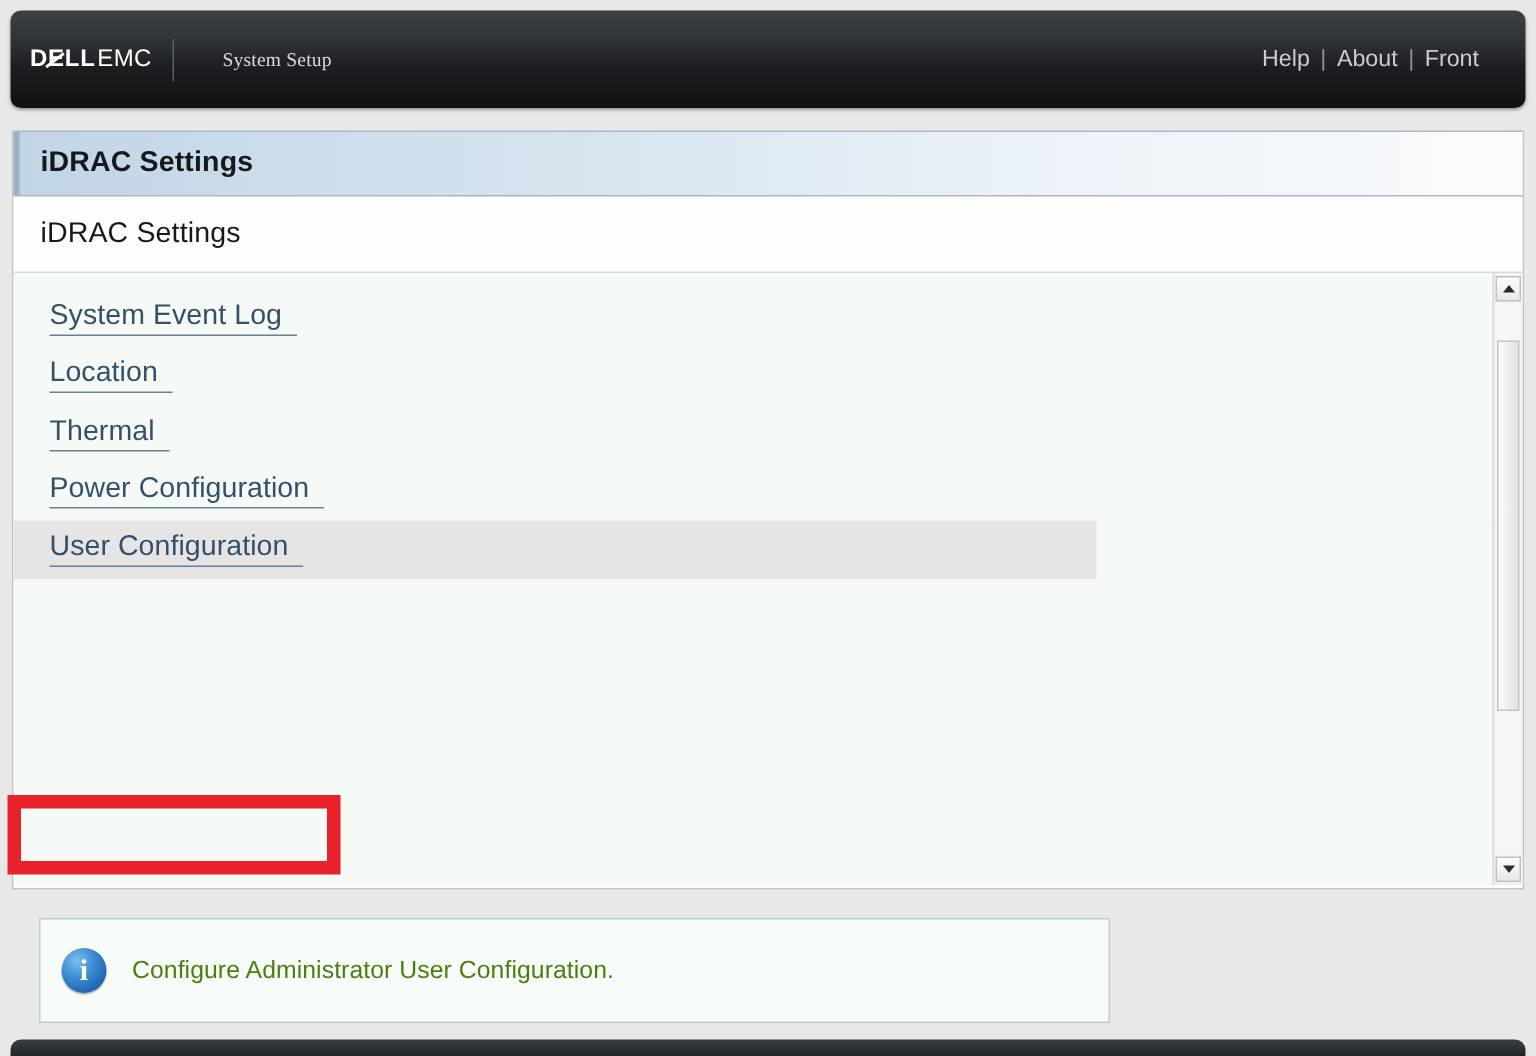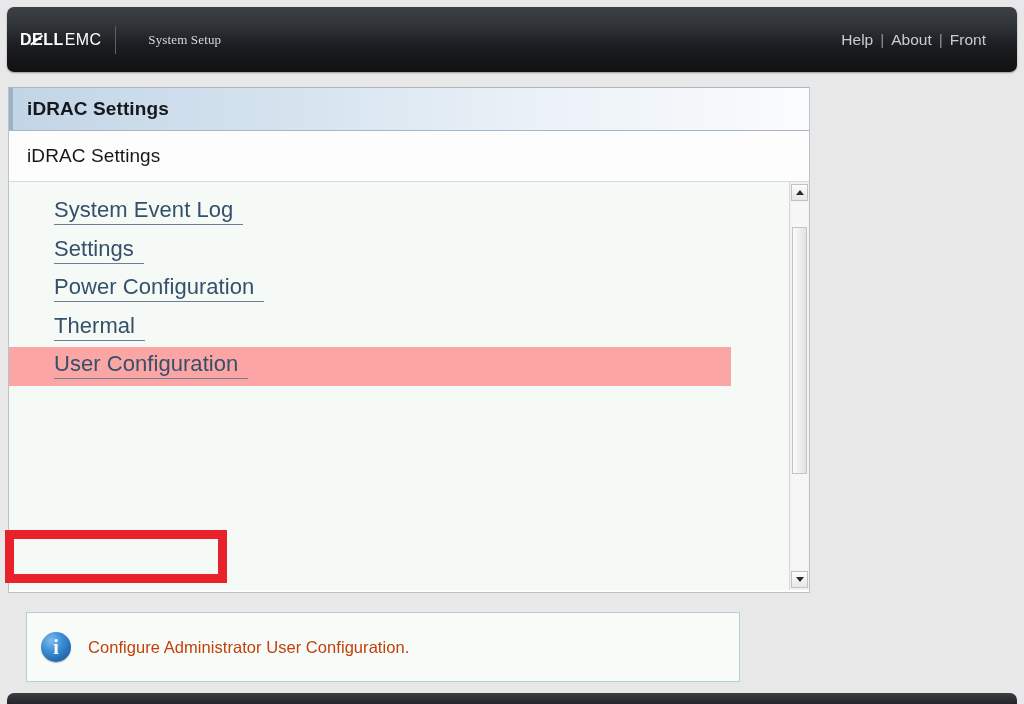--- a/index.html
+++ b/index.html
@@ -92,21 +92,21 @@
   }
   #nav-links .nav-sep {
     color: #8b9096;
   }
 
   
   #content-panel {
     position: absolute;
     left: 8px;
     top: 87px;
-    width: 802px;
+    width: 1008px;
     height: 506px;
     background: #ffffff;
     border: 1px solid #b9c3cc;
     border-top: none;
     box-sizing: border-box;
   }
   #panel-titlebar {
     height: 44px;
     background: linear-gradient(to right, #c2d5e6 0%, #d5e3ef 35%, #eaf1f7 65%, #fbfcfd 100%);
     border-top: 1px solid #a8b6c3;
@@ -166,32 +166,32 @@
     top: 11px;
     right: 0;
   }
   .menu-row {
     height: 38.5px;
     display: flex;
     align-items: center;
     position: relative;
   }
   .menu-row.highlighted {
-    background: #fca5a5;
+    background: #e5e5e5;
   }
   .menu-row.highlighted::after {
     content: "";
     position: absolute;
     left: 722px;
     top: 0; bottom: 0; right: 0;
     background: #f5faf6;
   }
   .menu-link {
-    margin-left: 45px;
-    font-size: 22px;
+    margin-left: 24px;
+    font-size: 19px;
     color: #34506b;
     letter-spacing: 0.05px;
     text-decoration: none;
     border-bottom: 1px solid #6d7f92;
     padding-bottom: 3px;
     padding-right: 10px;
     display: inline-block;
     line-height: 1;
     position: relative;
     z-index: 2;
@@ -272,21 +272,21 @@
     color: #ffffff;
     font-family: "Liberation Serif", serif;
     font-size: 20px;
     font-weight: bold;
     line-height: 1;
     flex: 0 0 auto;
   }
   #info-text {
     margin-left: 17px;
     font-size: 16.5px;
-    color: #c2410c;
+    color: #4d7c0f;
     letter-spacing: 0.05px;
   }
 
   
   #footer-bar {
     position: absolute;
     left: 7px;
     top: 693px;
     width: 1010px;
     height: 18px;
@@ -338,27 +338,27 @@
     <div id="panel-subtitle">iDRAC Settings</div>
   </div>
 
   <div id="list-region">
     <div id="list-scroll-area">
       <ul id="menu-list">
         <li class="menu-row">
           <a class="menu-link" href="#">System Event Log</a>
         </li>
         <li class="menu-row">
-          <a class="menu-link" href="#">Settings</a>
+          <a class="menu-link" href="#">Location</a>
+        </li>
+        <li class="menu-row">
+          <a class="menu-link" href="#">Thermal</a>
         </li>
         <li class="menu-row">
           <a class="menu-link" href="#">Power Configuration</a>
-        </li>
-        <li class="menu-row">
-          <a class="menu-link" href="#">Thermal</a>
         </li>
         <li class="menu-row highlighted">
           <a class="menu-link" href="#">User Configuration</a>
         </li>
       </ul>
     </div>
 
     <div id="scrollbar">
       <div class="sb-btn" id="sb-up">
         <span class="sb-arrow"></span>

